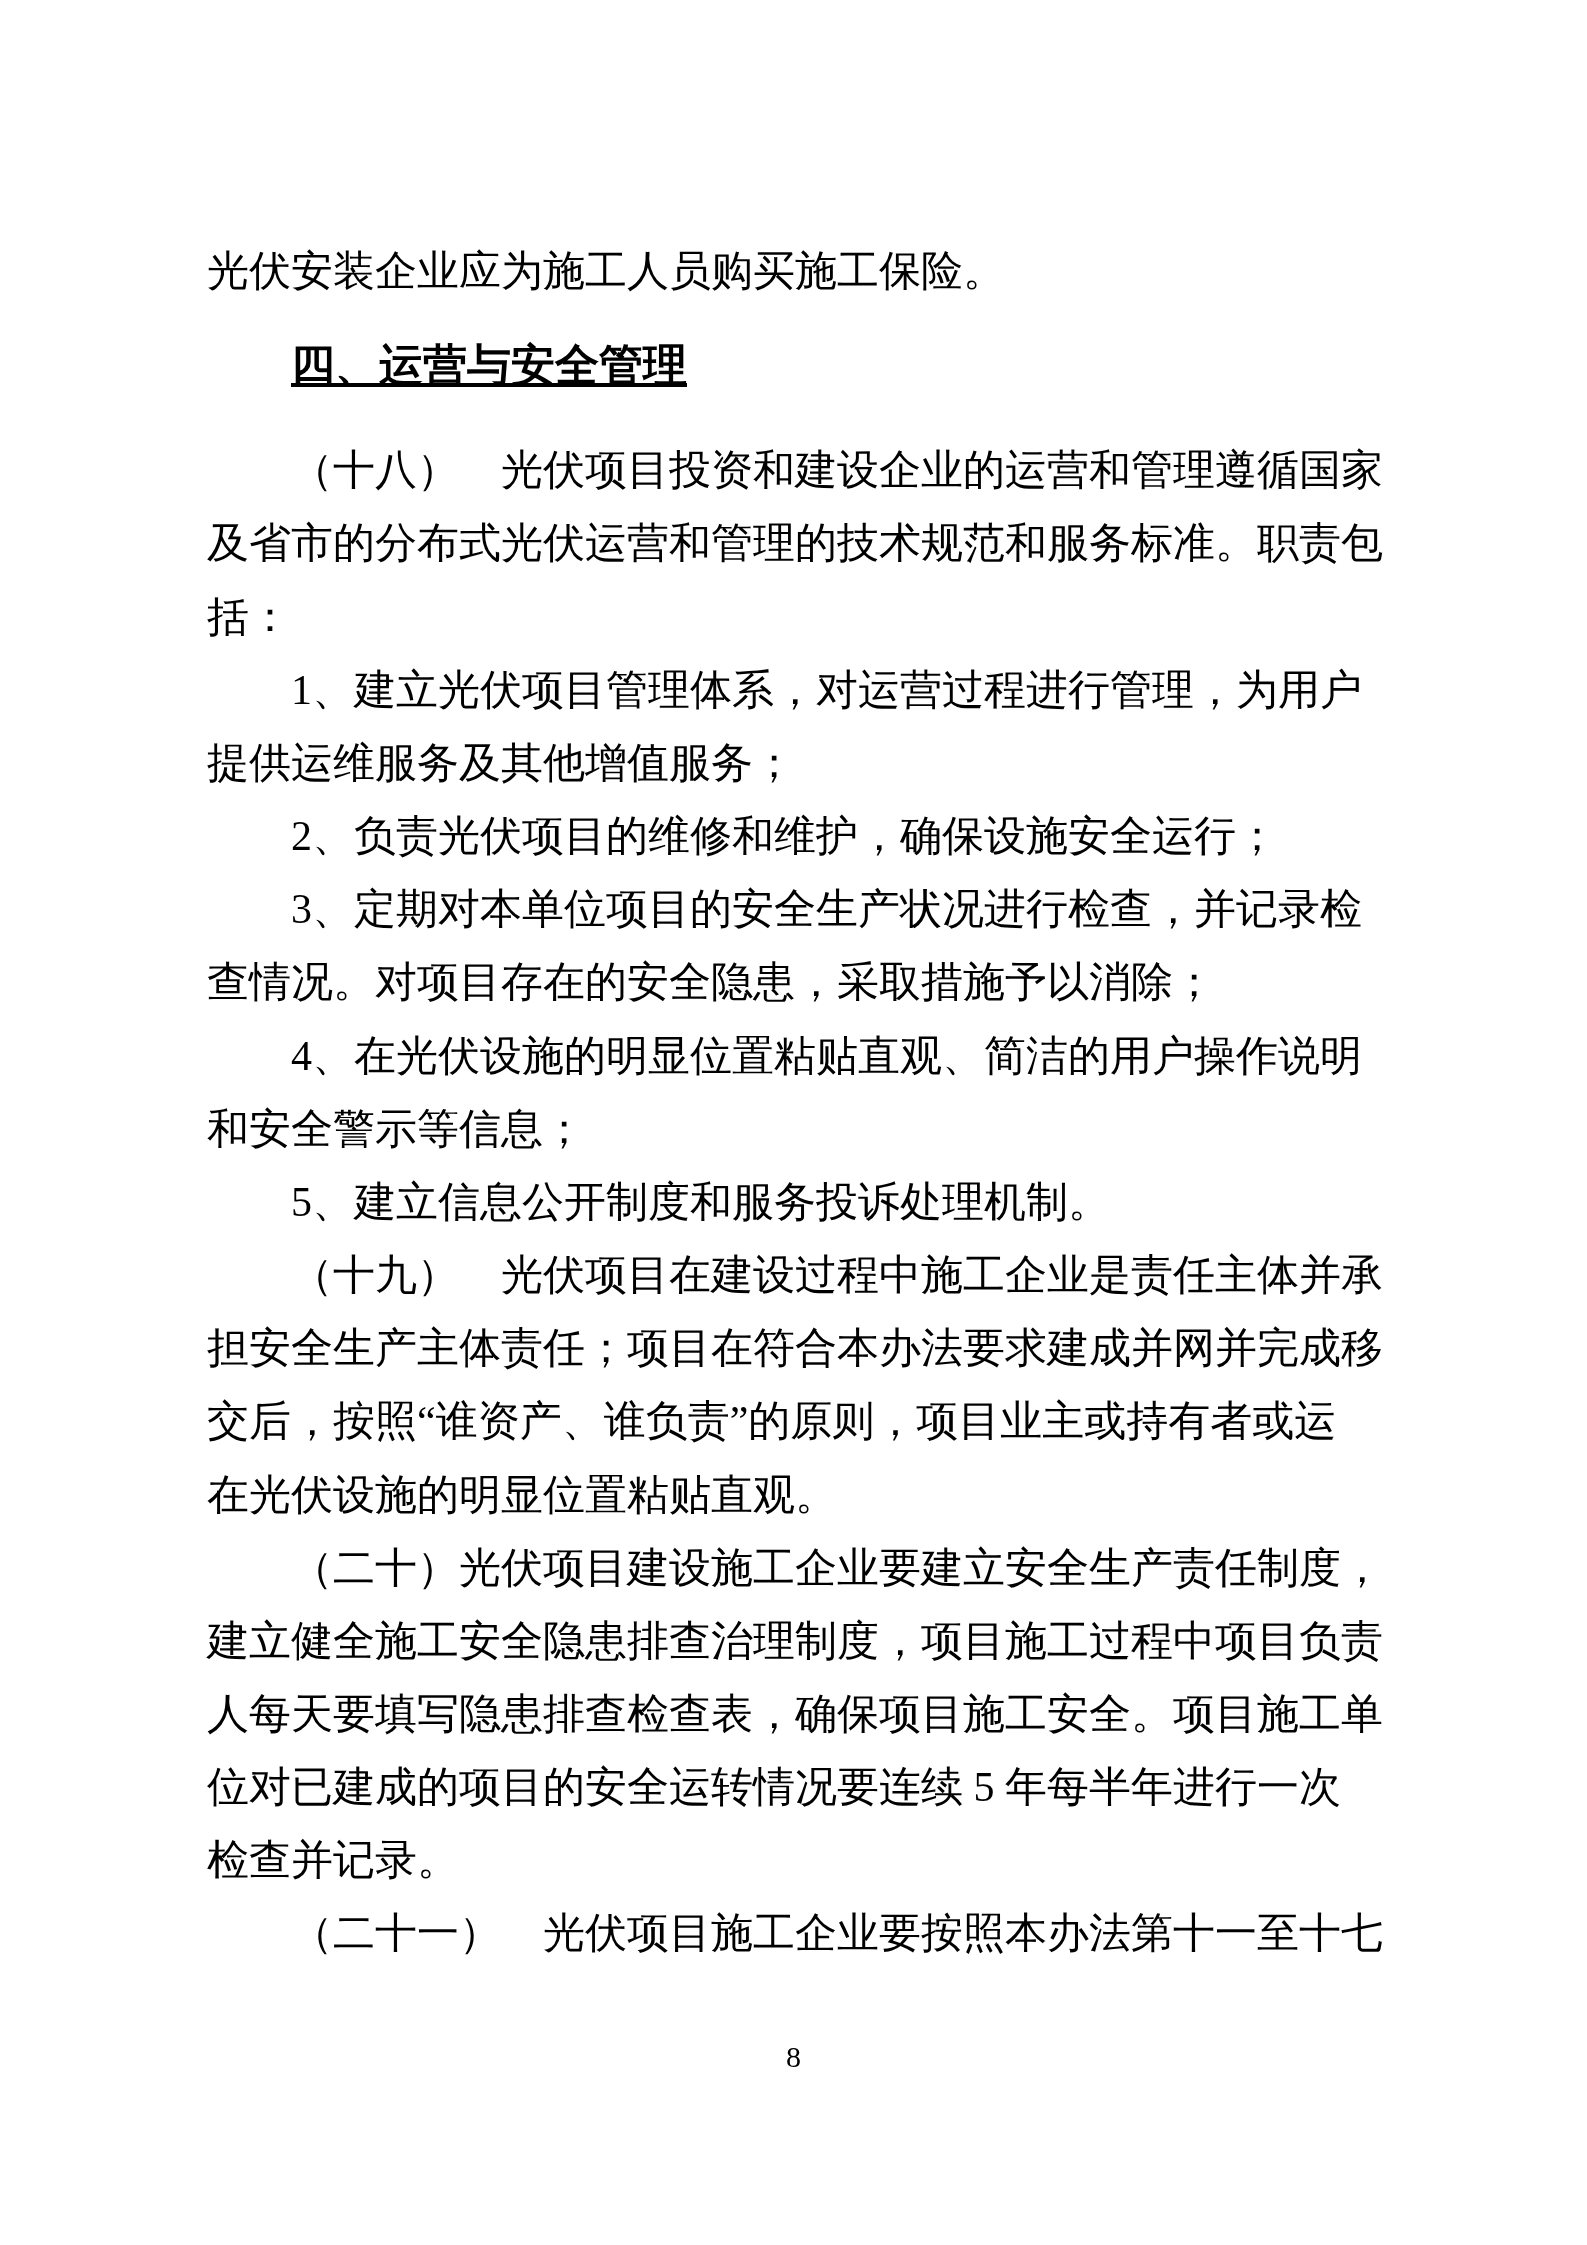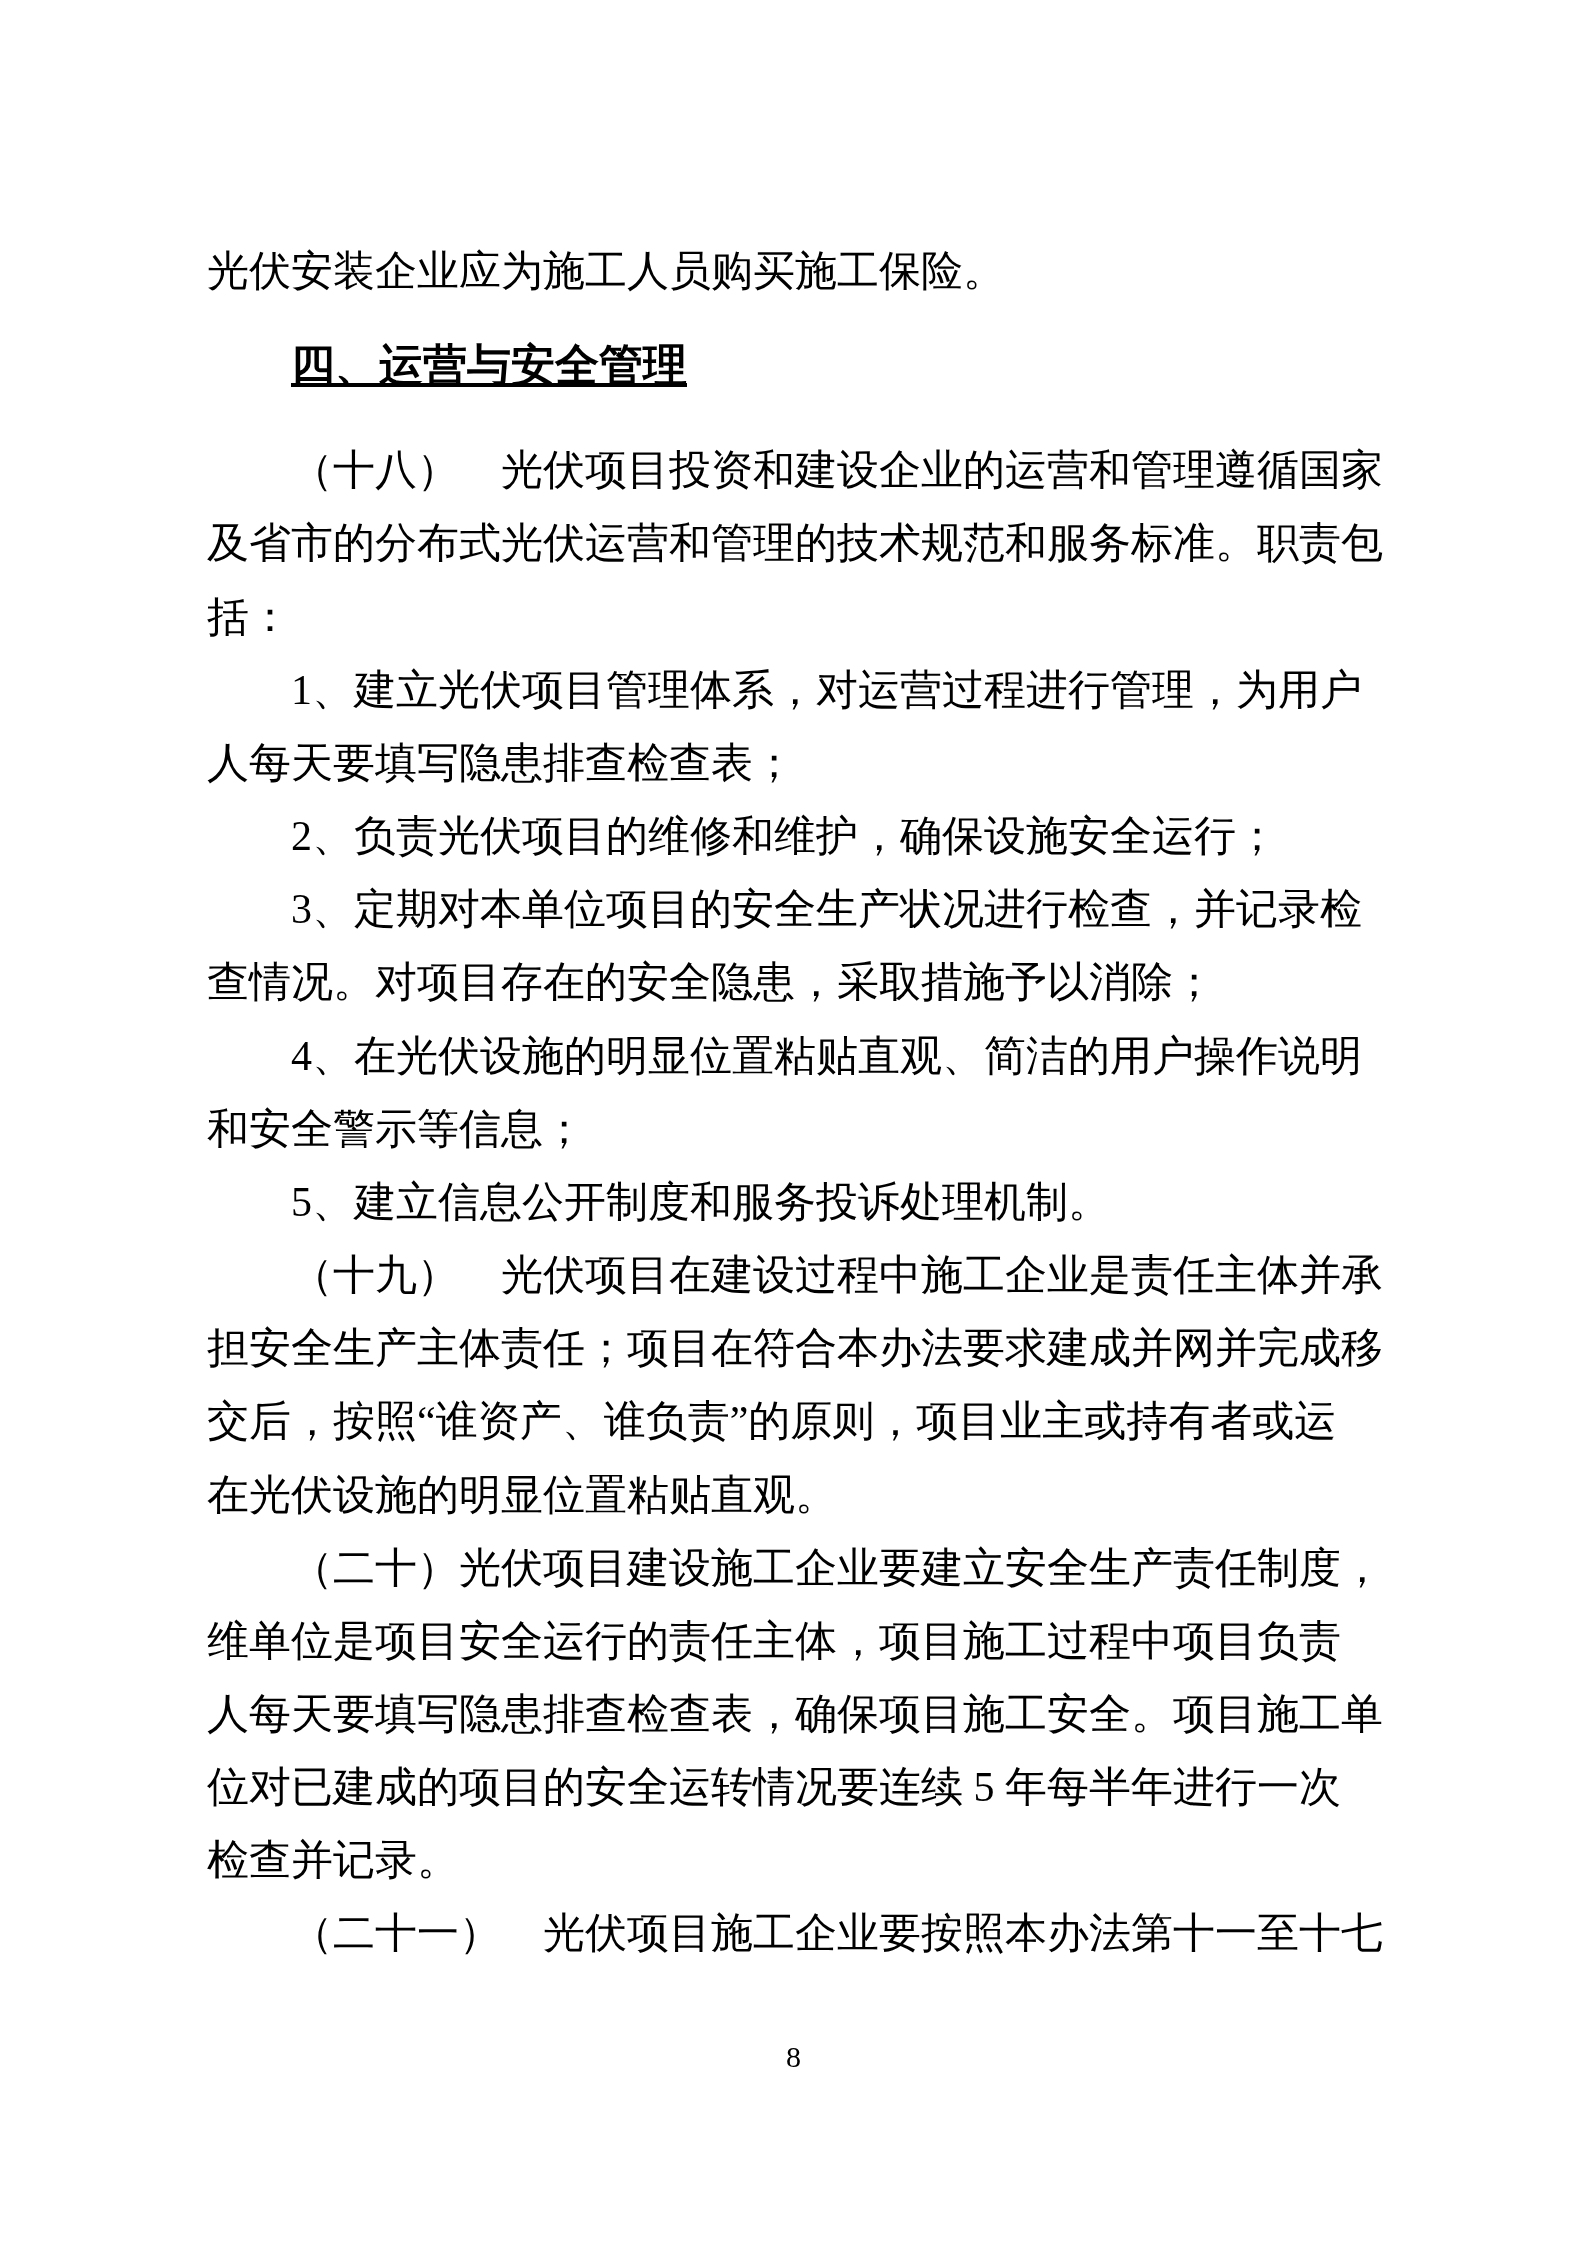--- a/index.html
+++ b/index.html
@@ -69,39 +69,39 @@
 
     <p>光伏安装企业应为施工人员购买施工保险。</p>
 
     <h2 class="heading">四、运营与安全管理</h2>
 
     <p class="first">（十八）　光伏项目投资和建设企业的运营和管理遵循国家</p>
     <p>及省市的分布式光伏运营和管理的技术规范和服务标准。职责包</p>
     <p>括：</p>
 
     <p class="first">1、建立光伏项目管理体系，对运营过程进行管理，为用户</p>
-    <p>人每天要填写隐患排查检查表；</p>
+    <p>提供运维服务及其他增值服务；</p>
 
     <p class="first">2、负责光伏项目的维修和维护，确保设施安全运行；</p>
 
     <p class="first">3、定期对本单位项目的安全生产状况进行检查，并记录检</p>
     <p>查情况。对项目存在的安全隐患，采取措施予以消除；</p>
 
     <p class="first">4、在光伏设施的明显位置粘贴直观、简洁的用户操作说明</p>
     <p>和安全警示等信息；</p>
 
     <p class="first">5、建立信息公开制度和服务投诉处理机制。</p>
 
     <p class="first">（十九）　光伏项目在建设过程中施工企业是责任主体并承</p>
     <p>担安全生产主体责任；项目在符合本办法要求建成并网并完成移</p>
     <p>交后，按照“谁资产、谁负责”的原则，项目业主或持有者或运</p>
     <p>在光伏设施的明显位置粘贴直观。</p>
 
     <p class="first">（二十）光伏项目建设施工企业要建立安全生产责任制度，</p>
-    <p>维单位是项目安全运行的责任主体，项目施工过程中项目负责</p>
+    <p>建立健全施工安全隐患排查治理制度，项目施工过程中项目负责</p>
     <p>人每天要填写隐患排查检查表，确保项目施工安全。项目施工单</p>
     <p>位对已建成的项目的安全运转情况要连续 5 年每半年进行一次</p>
     <p>检查并记录。</p>
 
     <p class="first">（二十一）　光伏项目施工企业要按照本办法第十一至十七</p>
 
   </div>
 
   <div class="page-number">8</div>
 </div>

